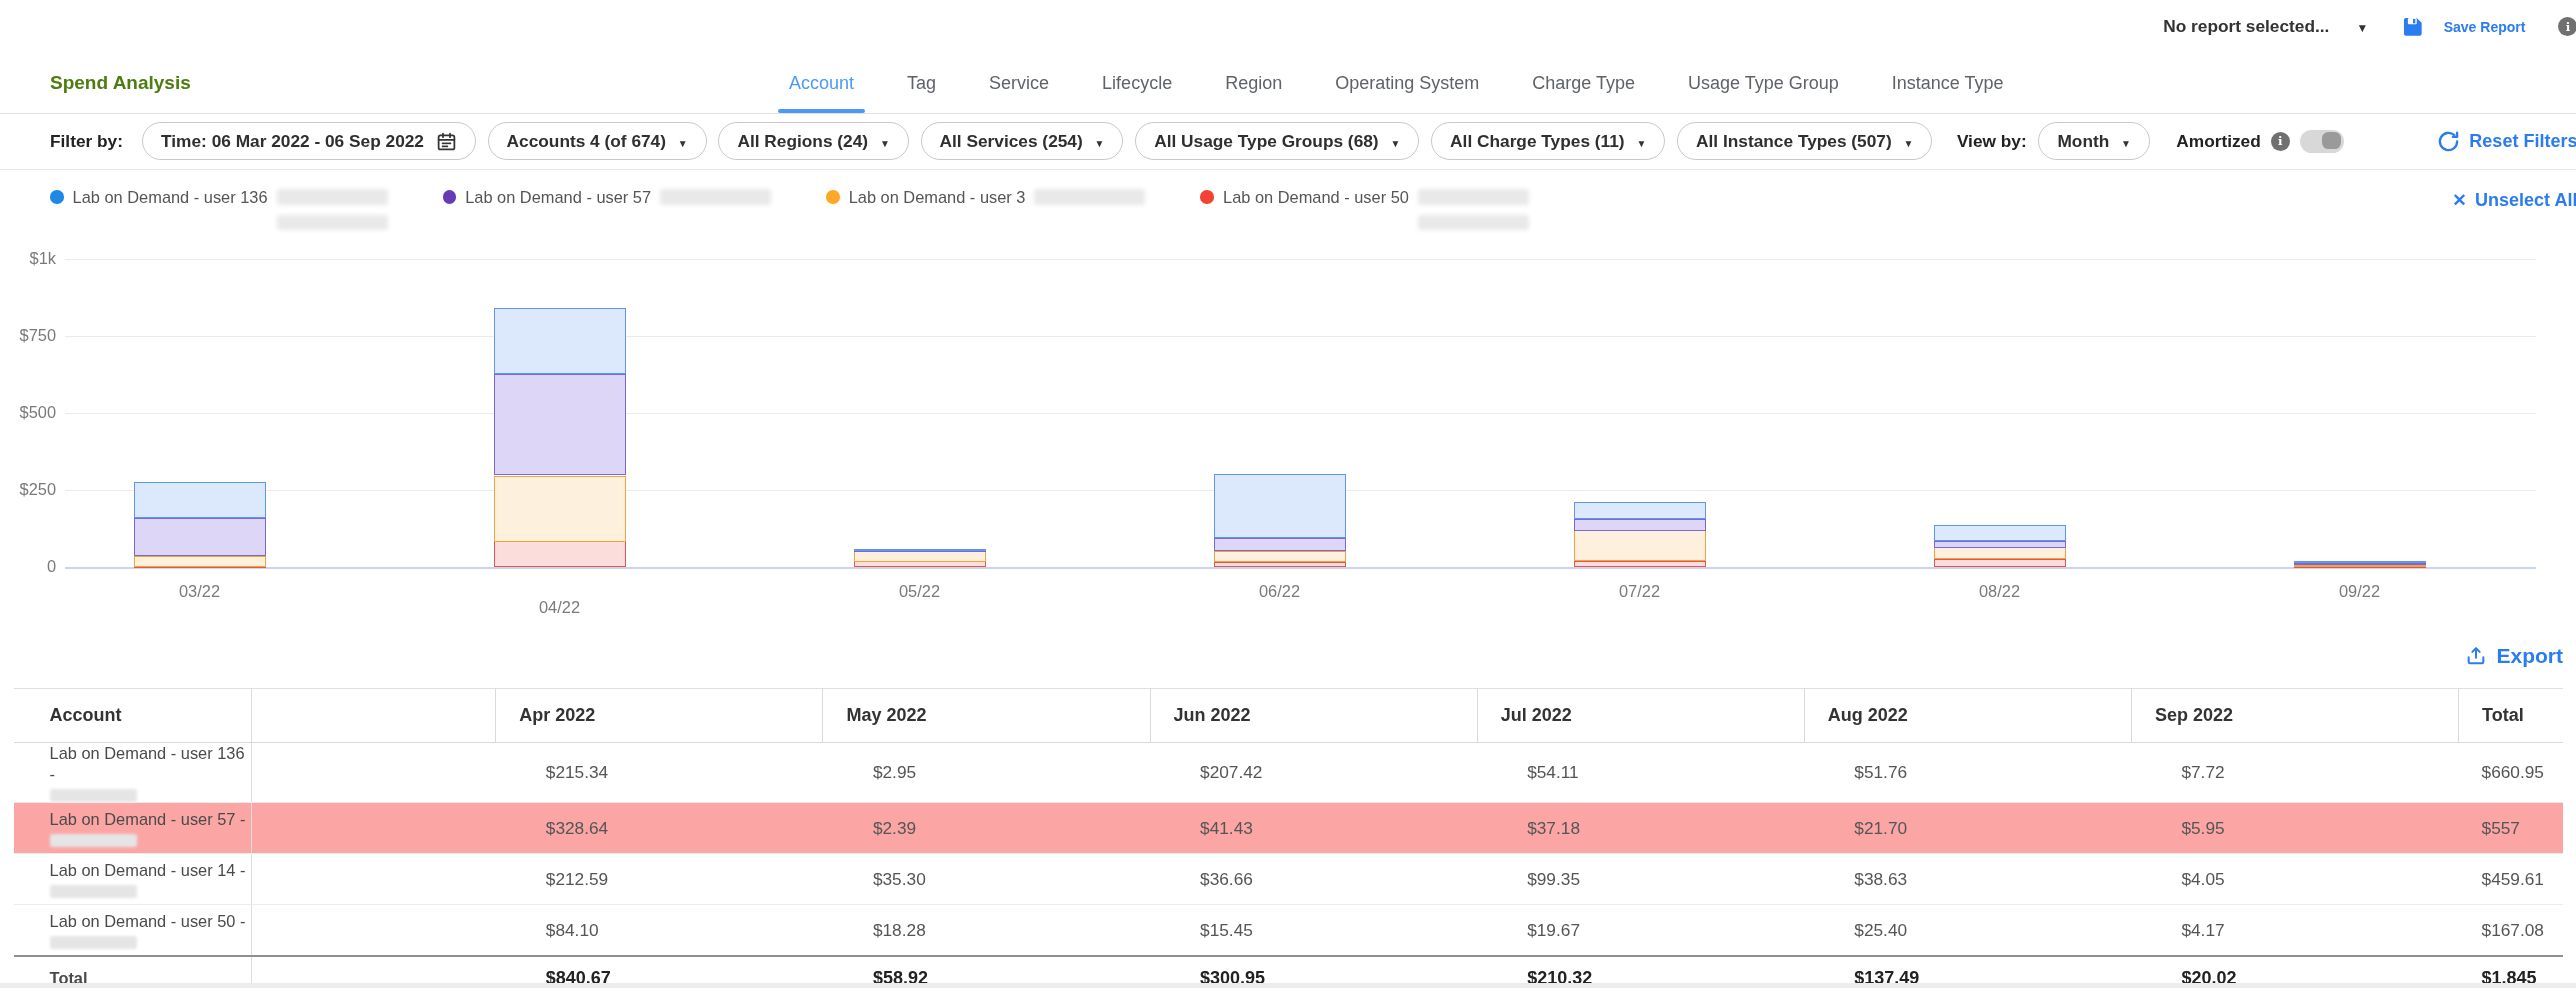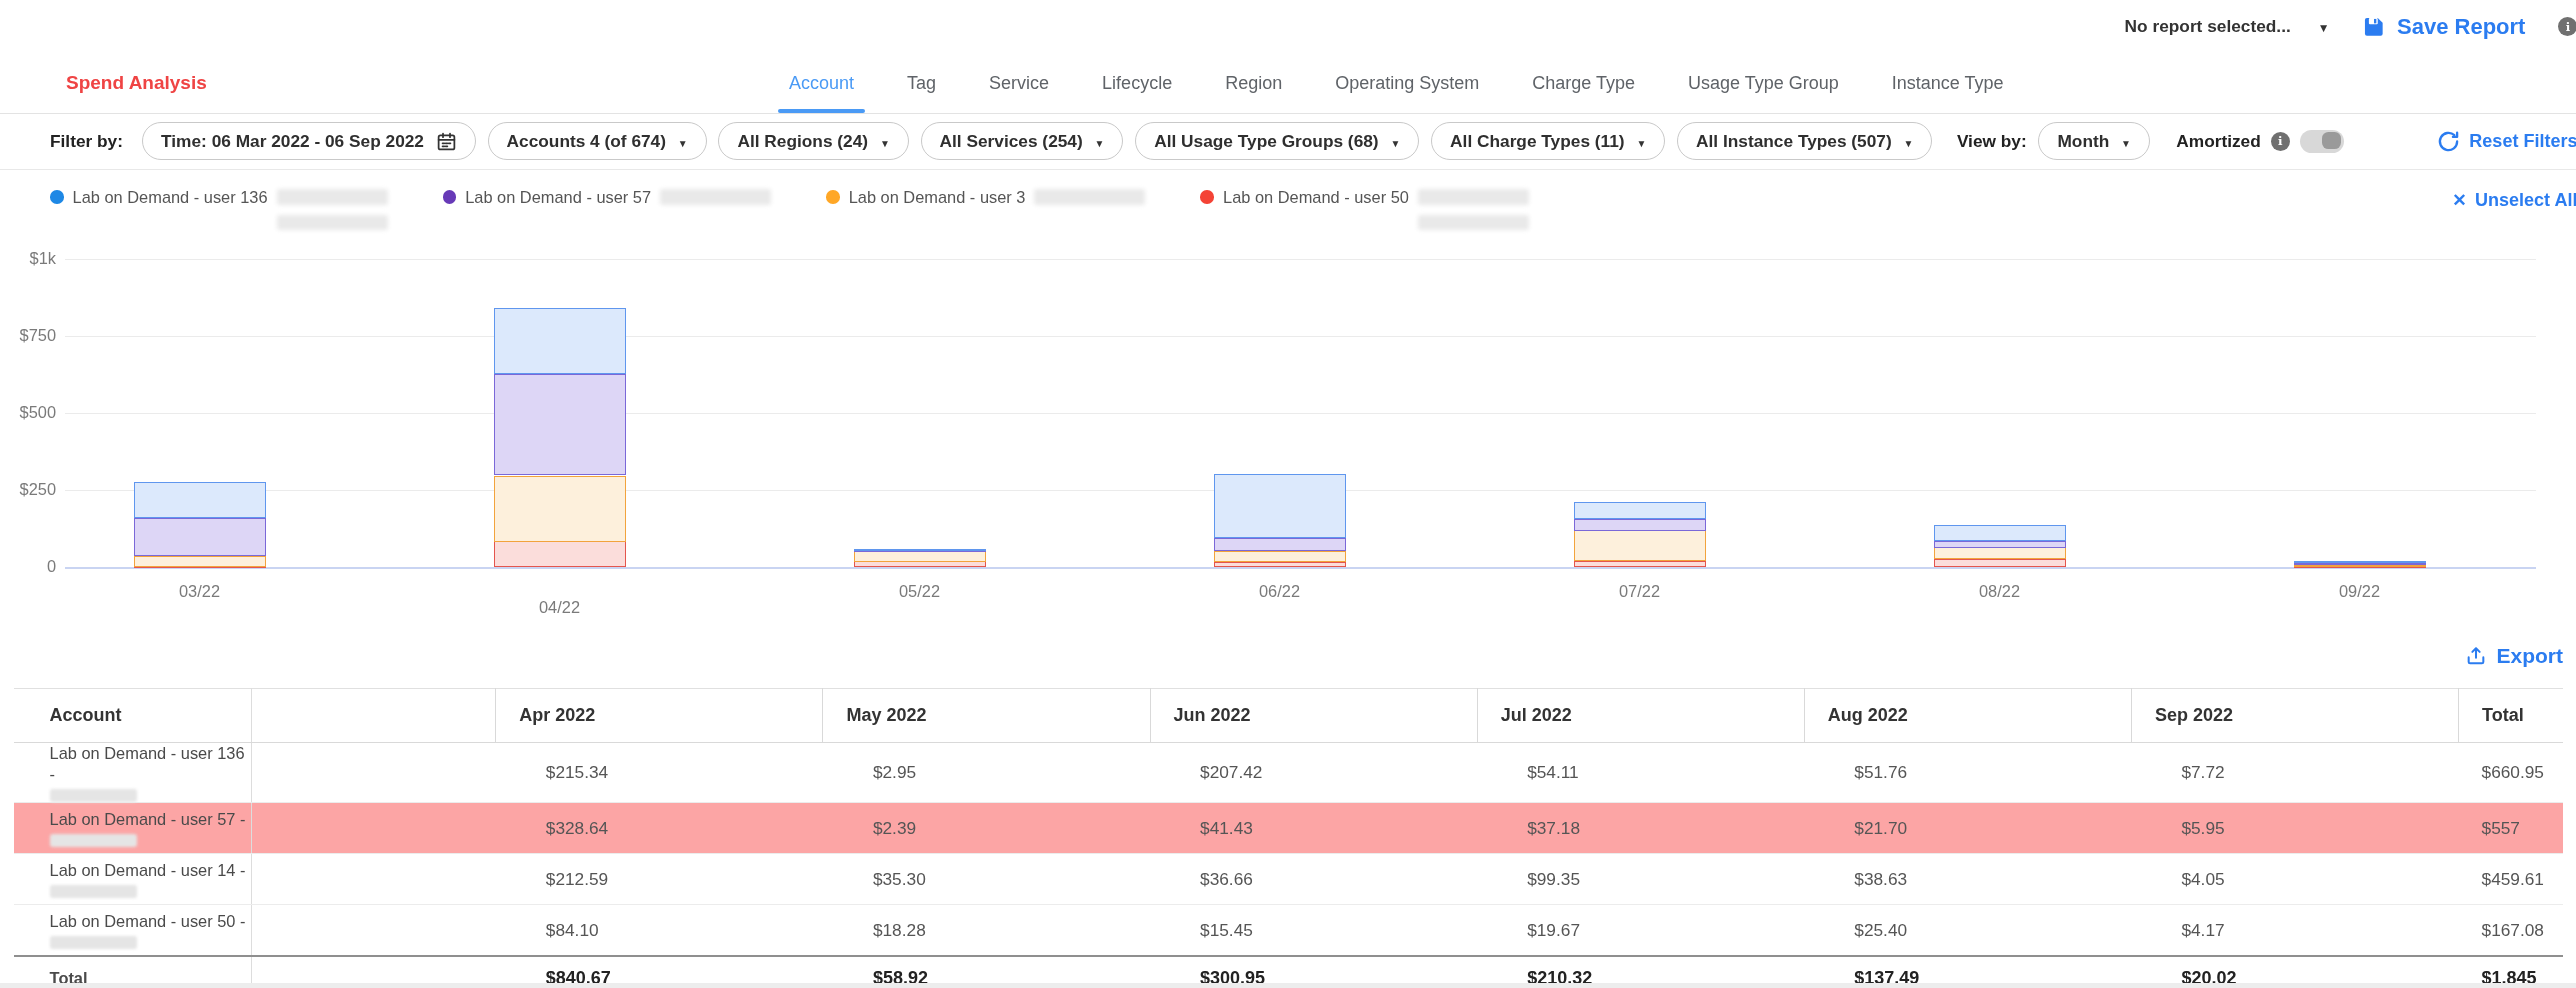--- a/index.html
+++ b/index.html
@@ -5,29 +5,29 @@
   html,body{margin:0;padding:0;background:#fff;}
   .app{position:relative;width:2576px;height:989px;background:#fff;overflow:hidden;
        font-family:Liberation Sans, sans-serif;color:#333;padding-left:25px;}
 
   
   .topbar{position:absolute;top:0;left:0;right:0;height:53px;display:flex;align-items:center;
           justify-content:flex-end;padding-right:23.6px;gap:33px;}
   .report-select{display:flex;align-items:center;gap:27px;font-size:17.3px;font-weight:700;color:#333;cursor:pointer;}
   .caret::before{content:"▼";font-size:10px;color:#333;}
   .caret-lg::before{content:"▼";font-size:11.8px;color:#333;}
-  .save-btn{display:flex;align-items:center;gap:11px;color:#2b7cf0;font-weight:700;font-size:22px;cursor:pointer;}
+  .save-btn{display:flex;align-items:center;gap:19px;color:#2b7cf0;font-weight:700;font-size:14px;cursor:pointer;}
   .info-icon{display:inline-flex;align-items:center;justify-content:center;width:19px;height:19px;
              border-radius:50%;background:#707070;color:#fff;font-size:11.8px;font-weight:700;
              font-family:"DejaVu Serif",serif;}
   .info-icon::before{content:"i";}
 
   
   .titlebar{position:absolute;top:53px;left:0;right:0;height:60px;border-bottom:0.9px solid #e3e3e3;}
-  .page-title{position:absolute;left:66px;top:50%;transform:translateY(-50%);font-size:19px;font-weight:600;color:#ef4444;}
+  .page-title{position:absolute;left:50px;top:50%;transform:translateY(-50%);font-size:19px;font-weight:600;color:#4d7c0f;}
   .tabs{position:absolute;left:789px;top:0;bottom:0;display:flex;gap:53px;}
   .tab{position:relative;display:flex;align-items:center;font-size:18px;color:#5f6368;cursor:pointer;white-space:nowrap;}
   .tab.active{color:#4a9af5;}
   .tab.active::after{content:"";position:absolute;left:-11px;right:-11px;bottom:0;height:3.6px;border-radius:3.6px;background:#4a9af5;}
 
   
   .filterbar{position:absolute;top:113px;left:0;right:0;height:56px;border-bottom:0.9px solid #e8e8e8;
              display:flex;align-items:center;padding:0 23.6px 0 50px;gap:11.8px;}
   .filter-label,.viewby-label,.amortized-label{font-size:17.3px;font-weight:700;color:#222;white-space:nowrap;}
   .filter-label{margin-right:7.3px;}

